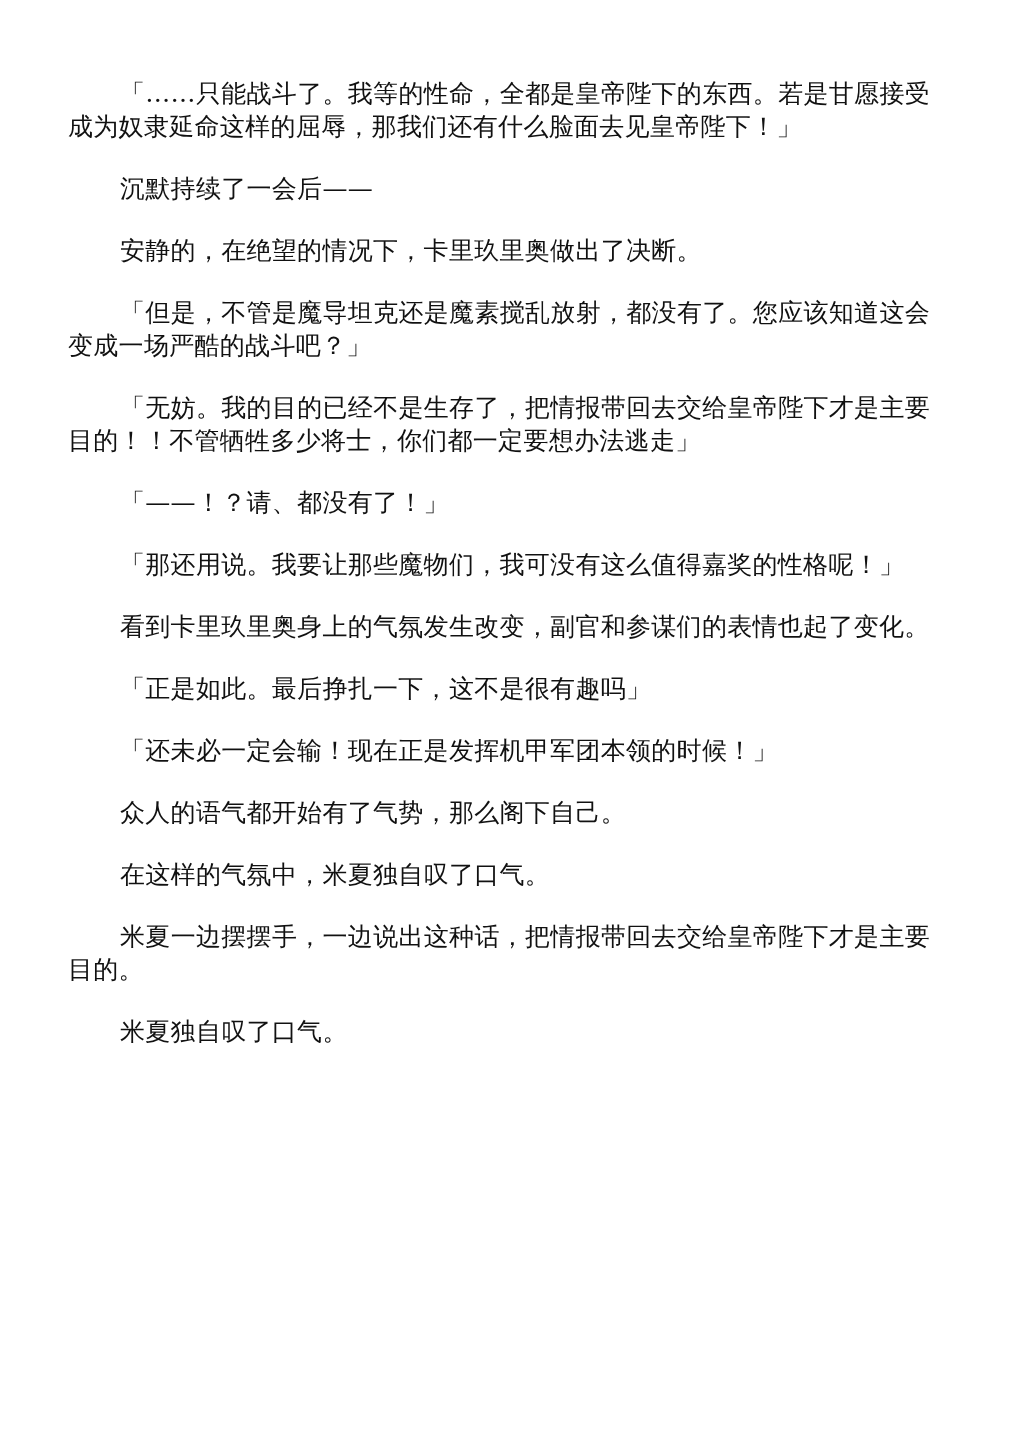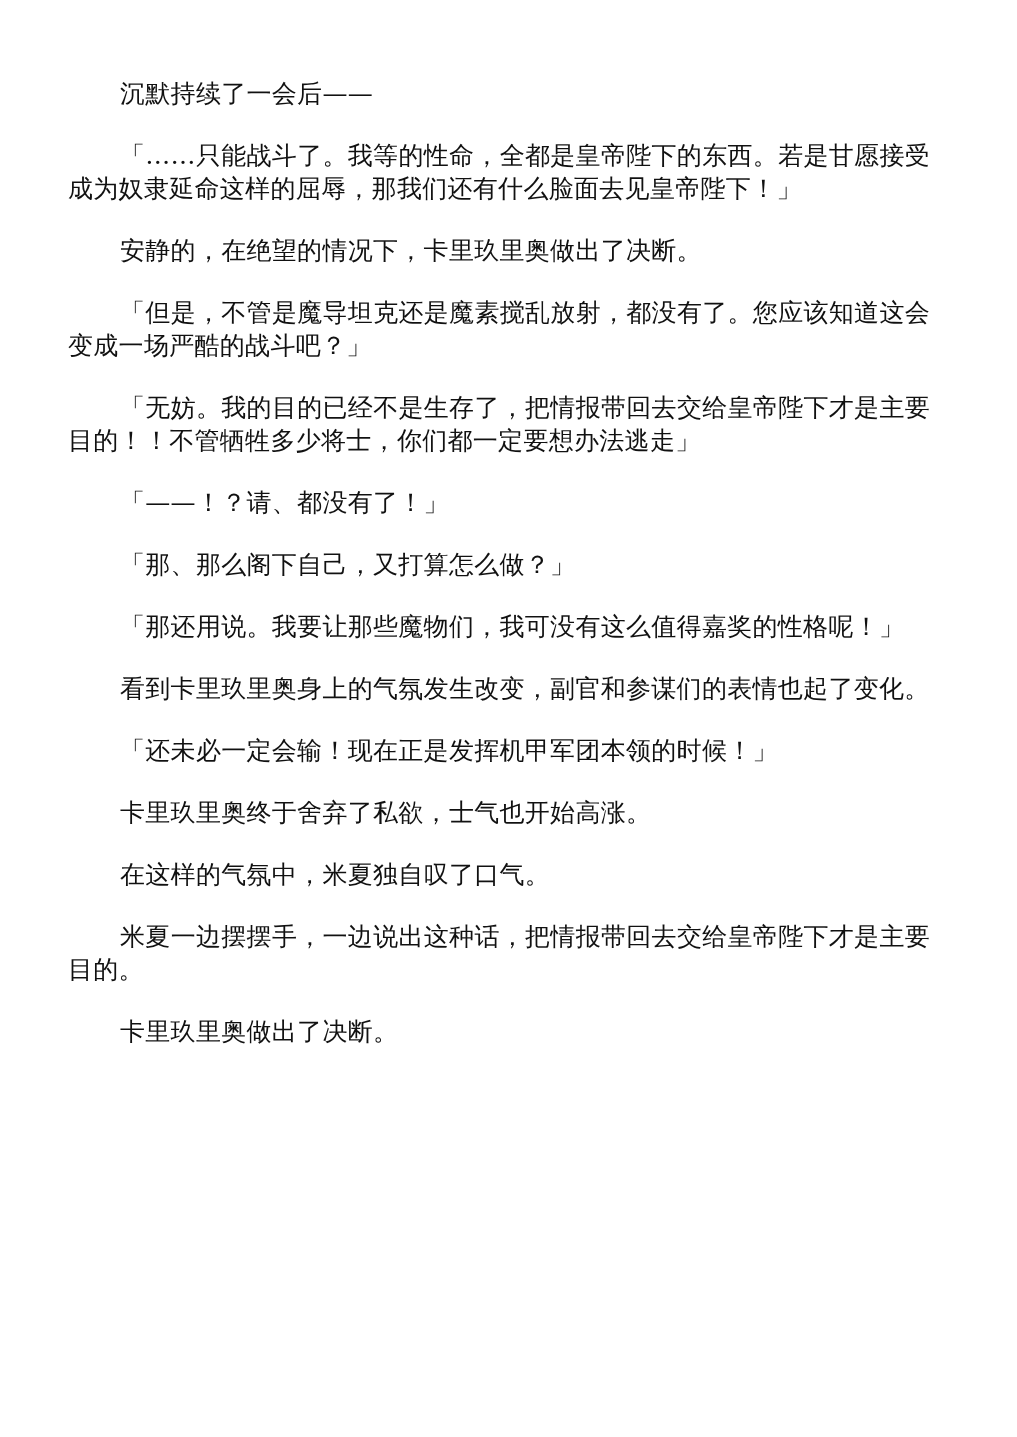--- a/index.html
+++ b/index.html
@@ -27,27 +27,27 @@
       margin: 0 0 29px 0;
       text-indent: 52px;
       text-align: justify;
       letter-spacing: 0.3px;
     }
   </style>
 </head>
 <body>
 
 <div class="page">
+  <p class="para">「……只能战斗了。我等的性命，全都是皇帝陛下的东西。若是甘愿接受成为奴隶延命这样的屈辱，那我们还有什么脸面去见皇帝陛下！」</p>
   <p class="para">沉默持续了一会后——</p>
-  <p class="para">「……只能战斗了。我等的性命，全都是皇帝陛下的东西。若是甘愿接受成为奴隶延命这样的屈辱，那我们还有什么脸面去见皇帝陛下！」</p>
   <p class="para">安静的，在绝望的情况下，卡里玖里奥做出了决断。</p>
   <p class="para">「但是，不管是魔导坦克还是魔素搅乱放射，都没有了。您应该知道这会变成一场严酷的战斗吧？」</p>
   <p class="para">「无妨。我的目的已经不是生存了，把情报带回去交给皇帝陛下才是主要目的！！不管牺牲多少将士，你们都一定要想办法逃走」</p>
   <p class="para">「——！？请、都没有了！」</p>
-  <p class="para">「那、那么阁下自己，又打算怎么做？」</p>
   <p class="para">「那还用说。我要让那些魔物们，我可没有这么值得嘉奖的性格呢！」</p>
   <p class="para">看到卡里玖里奥身上的气氛发生改变，副官和参谋们的表情也起了变化。</p>
+  <p class="para">「正是如此。最后挣扎一下，这不是很有趣吗」</p>
   <p class="para">「还未必一定会输！现在正是发挥机甲军团本领的时候！」</p>
-  <p class="para">卡里玖里奥终于舍弃了私欲，士气也开始高涨。</p>
+  <p class="para">众人的语气都开始有了气势，那么阁下自己。</p>
   <p class="para">在这样的气氛中，米夏独自叹了口气。</p>
   <p class="para">米夏一边摆摆手，一边说出这种话，把情报带回去交给皇帝陛下才是主要目的。</p>
-  <p class="para">卡里玖里奥做出了决断。</p>
+  <p class="para">米夏独自叹了口气。</p>
 </div>
 
 </body></html>

